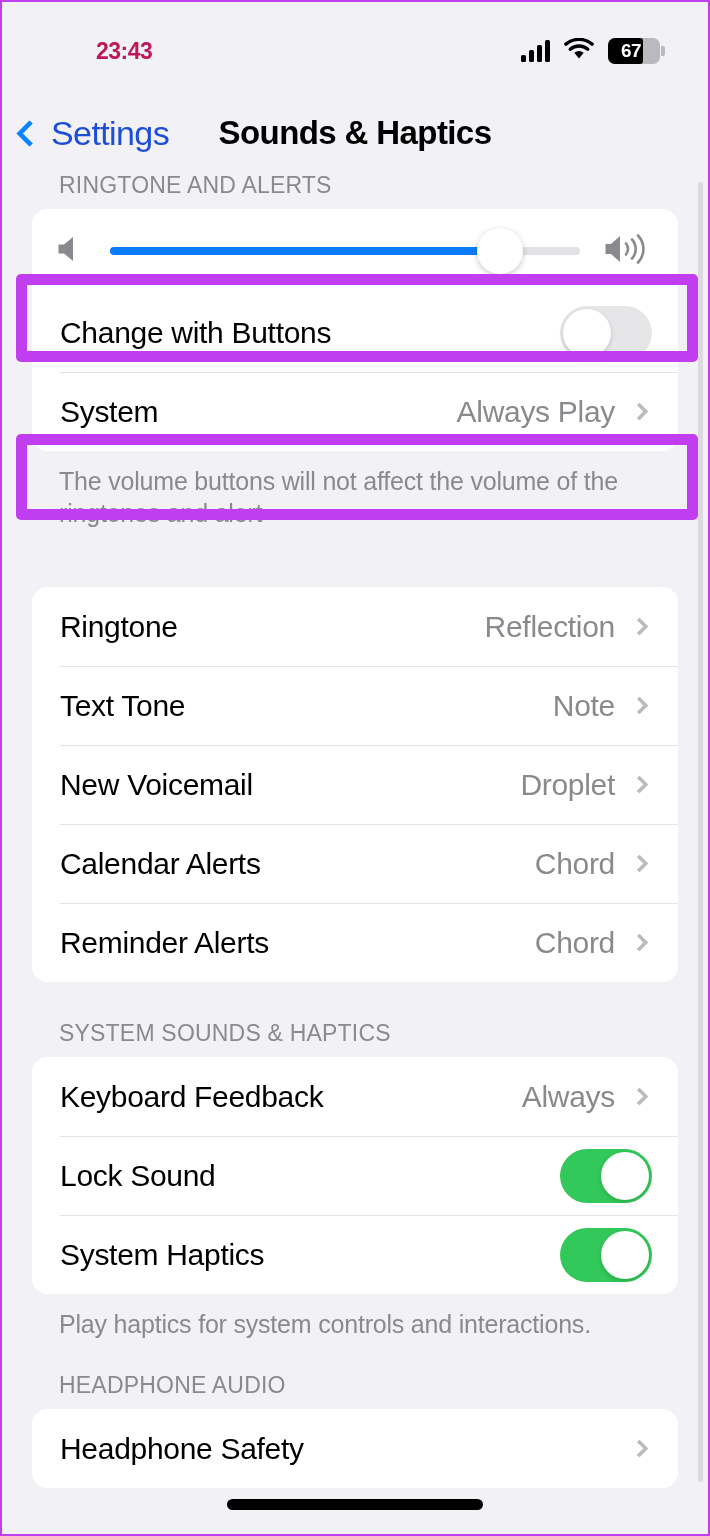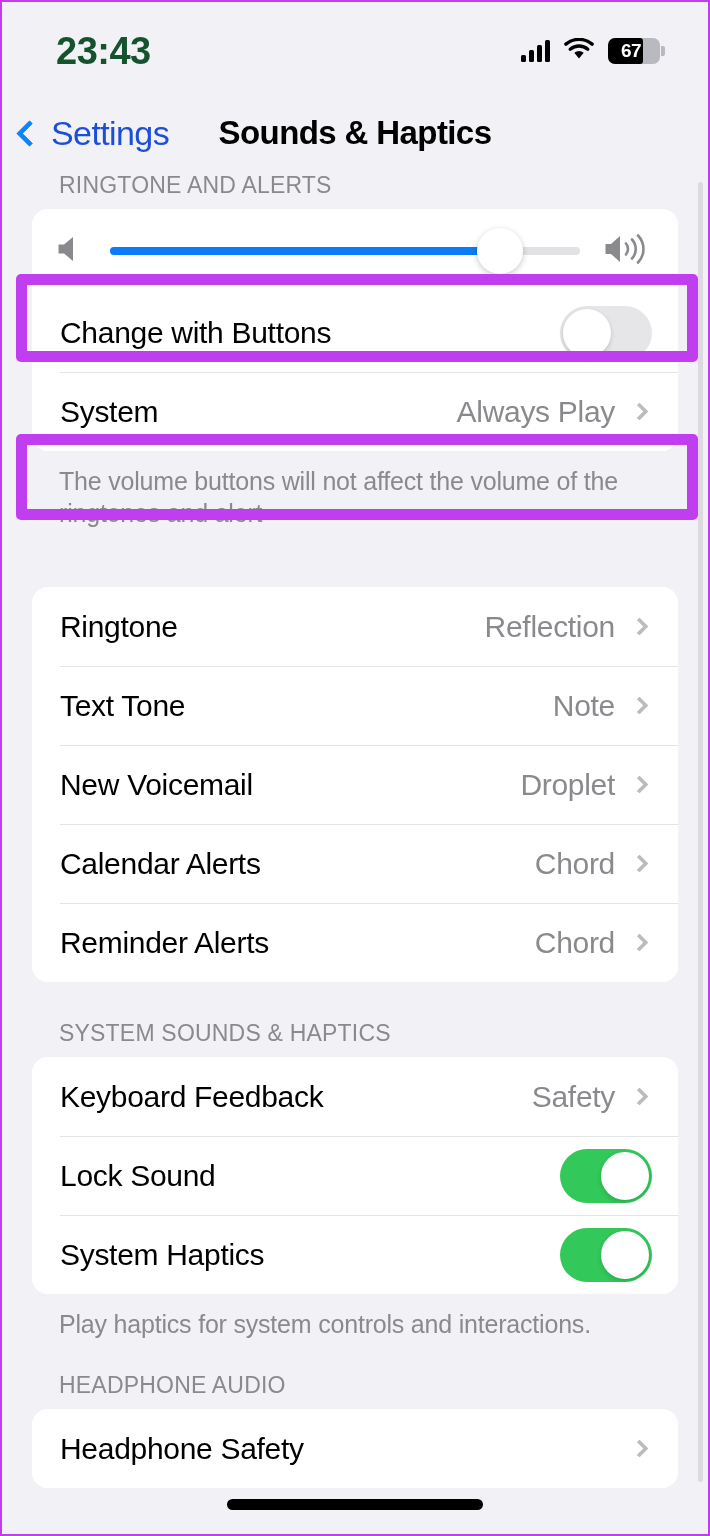--- a/index.html
+++ b/index.html
@@ -16,25 +16,26 @@
 
   
   .status-bar {
     height: 92px;
     display: flex;
     align-items: center;
     justify-content: space-between;
     padding: 0 48px 0 54px;
   }
   .status-time {
-    font-size: 38px;
+    font-size: 23px;
     font-weight: bold;
-    color: #14532d;
+    color: #be185d;
     letter-spacing: -0.5px;
     padding-top: 6px;
+    margin-left: 40px;
   }
   .status-right {
     display: flex;
     align-items: center;
     gap: 14px;
     padding-top: 6px;
   }
   .signal-bars { display: flex; align-items: flex-end; gap: 3px; height: 22px; }
   .signal-bars i { width: 5px; background: #000; border-radius: 1.5px; display: block; }
   .signal-bars i:nth-child(1) { height: 7px; }
@@ -372,21 +373,21 @@
     </div>
 
   </div>
 
   <div class="section-header sect-gap-top">SYSTEM SOUNDS &amp; HAPTICS</div>
 
   <div class="card">
 
     <div class="row">
       <span class="row-label">Keyboard Feedback</span>
-      <span class="row-value">Safety</span>
+      <span class="row-value">Always</span>
       <span class="chev"></span>
     </div>
 
     <div class="row">
       <span class="row-label">Lock Sound</span>
       <span class="toggle on">
         <span class="knob"></span>
       </span>
     </div>
 

